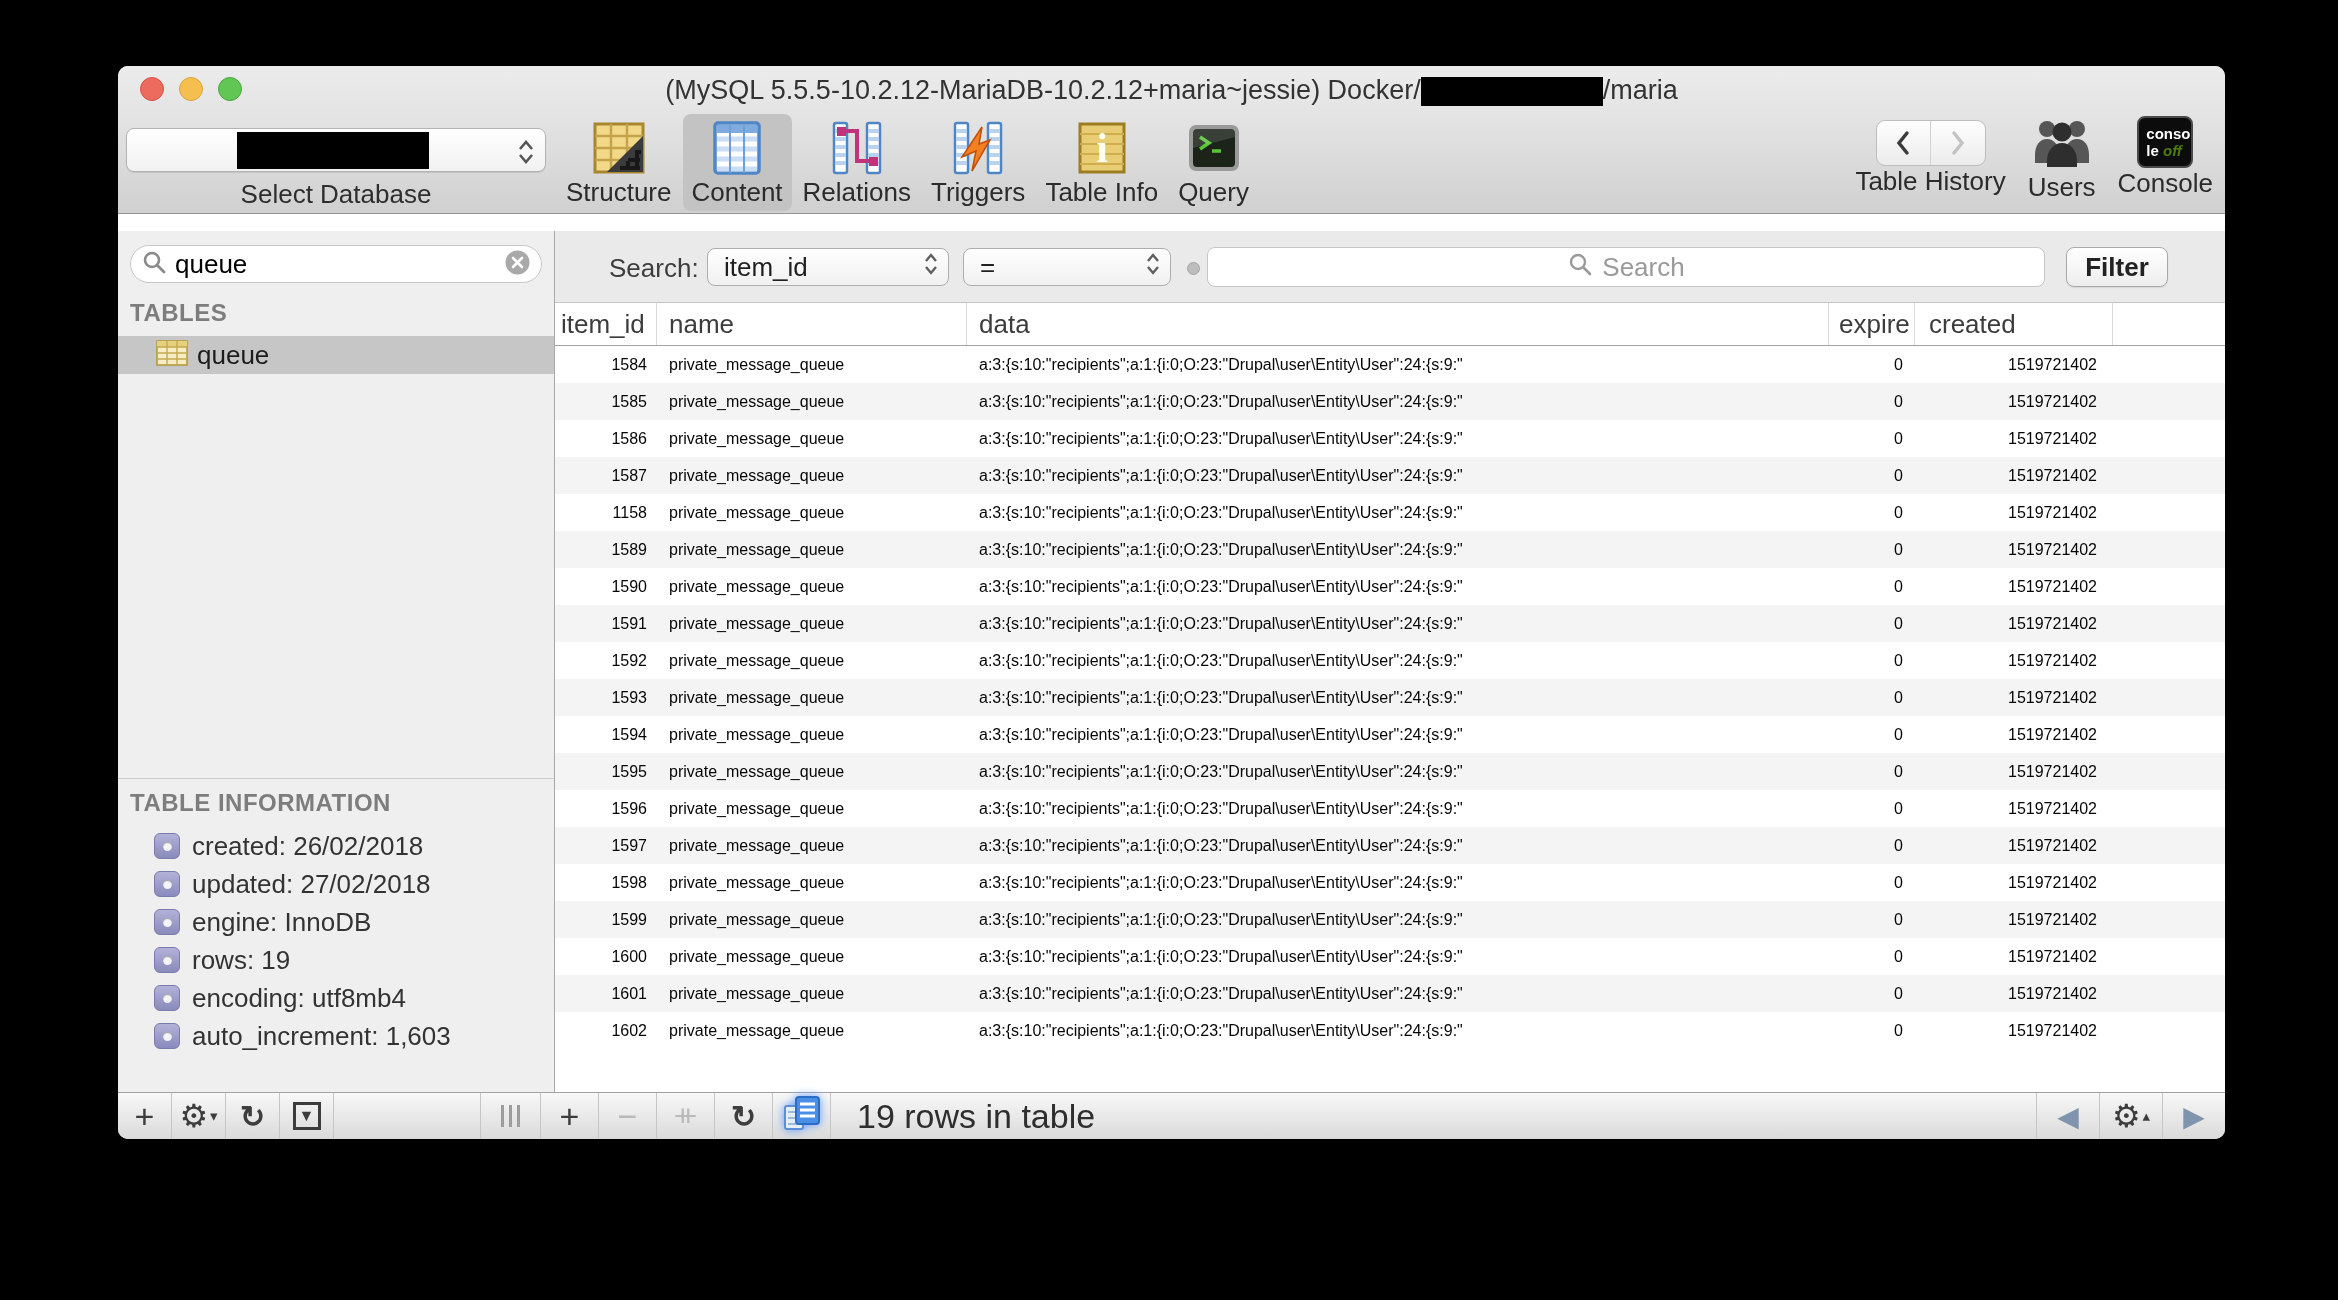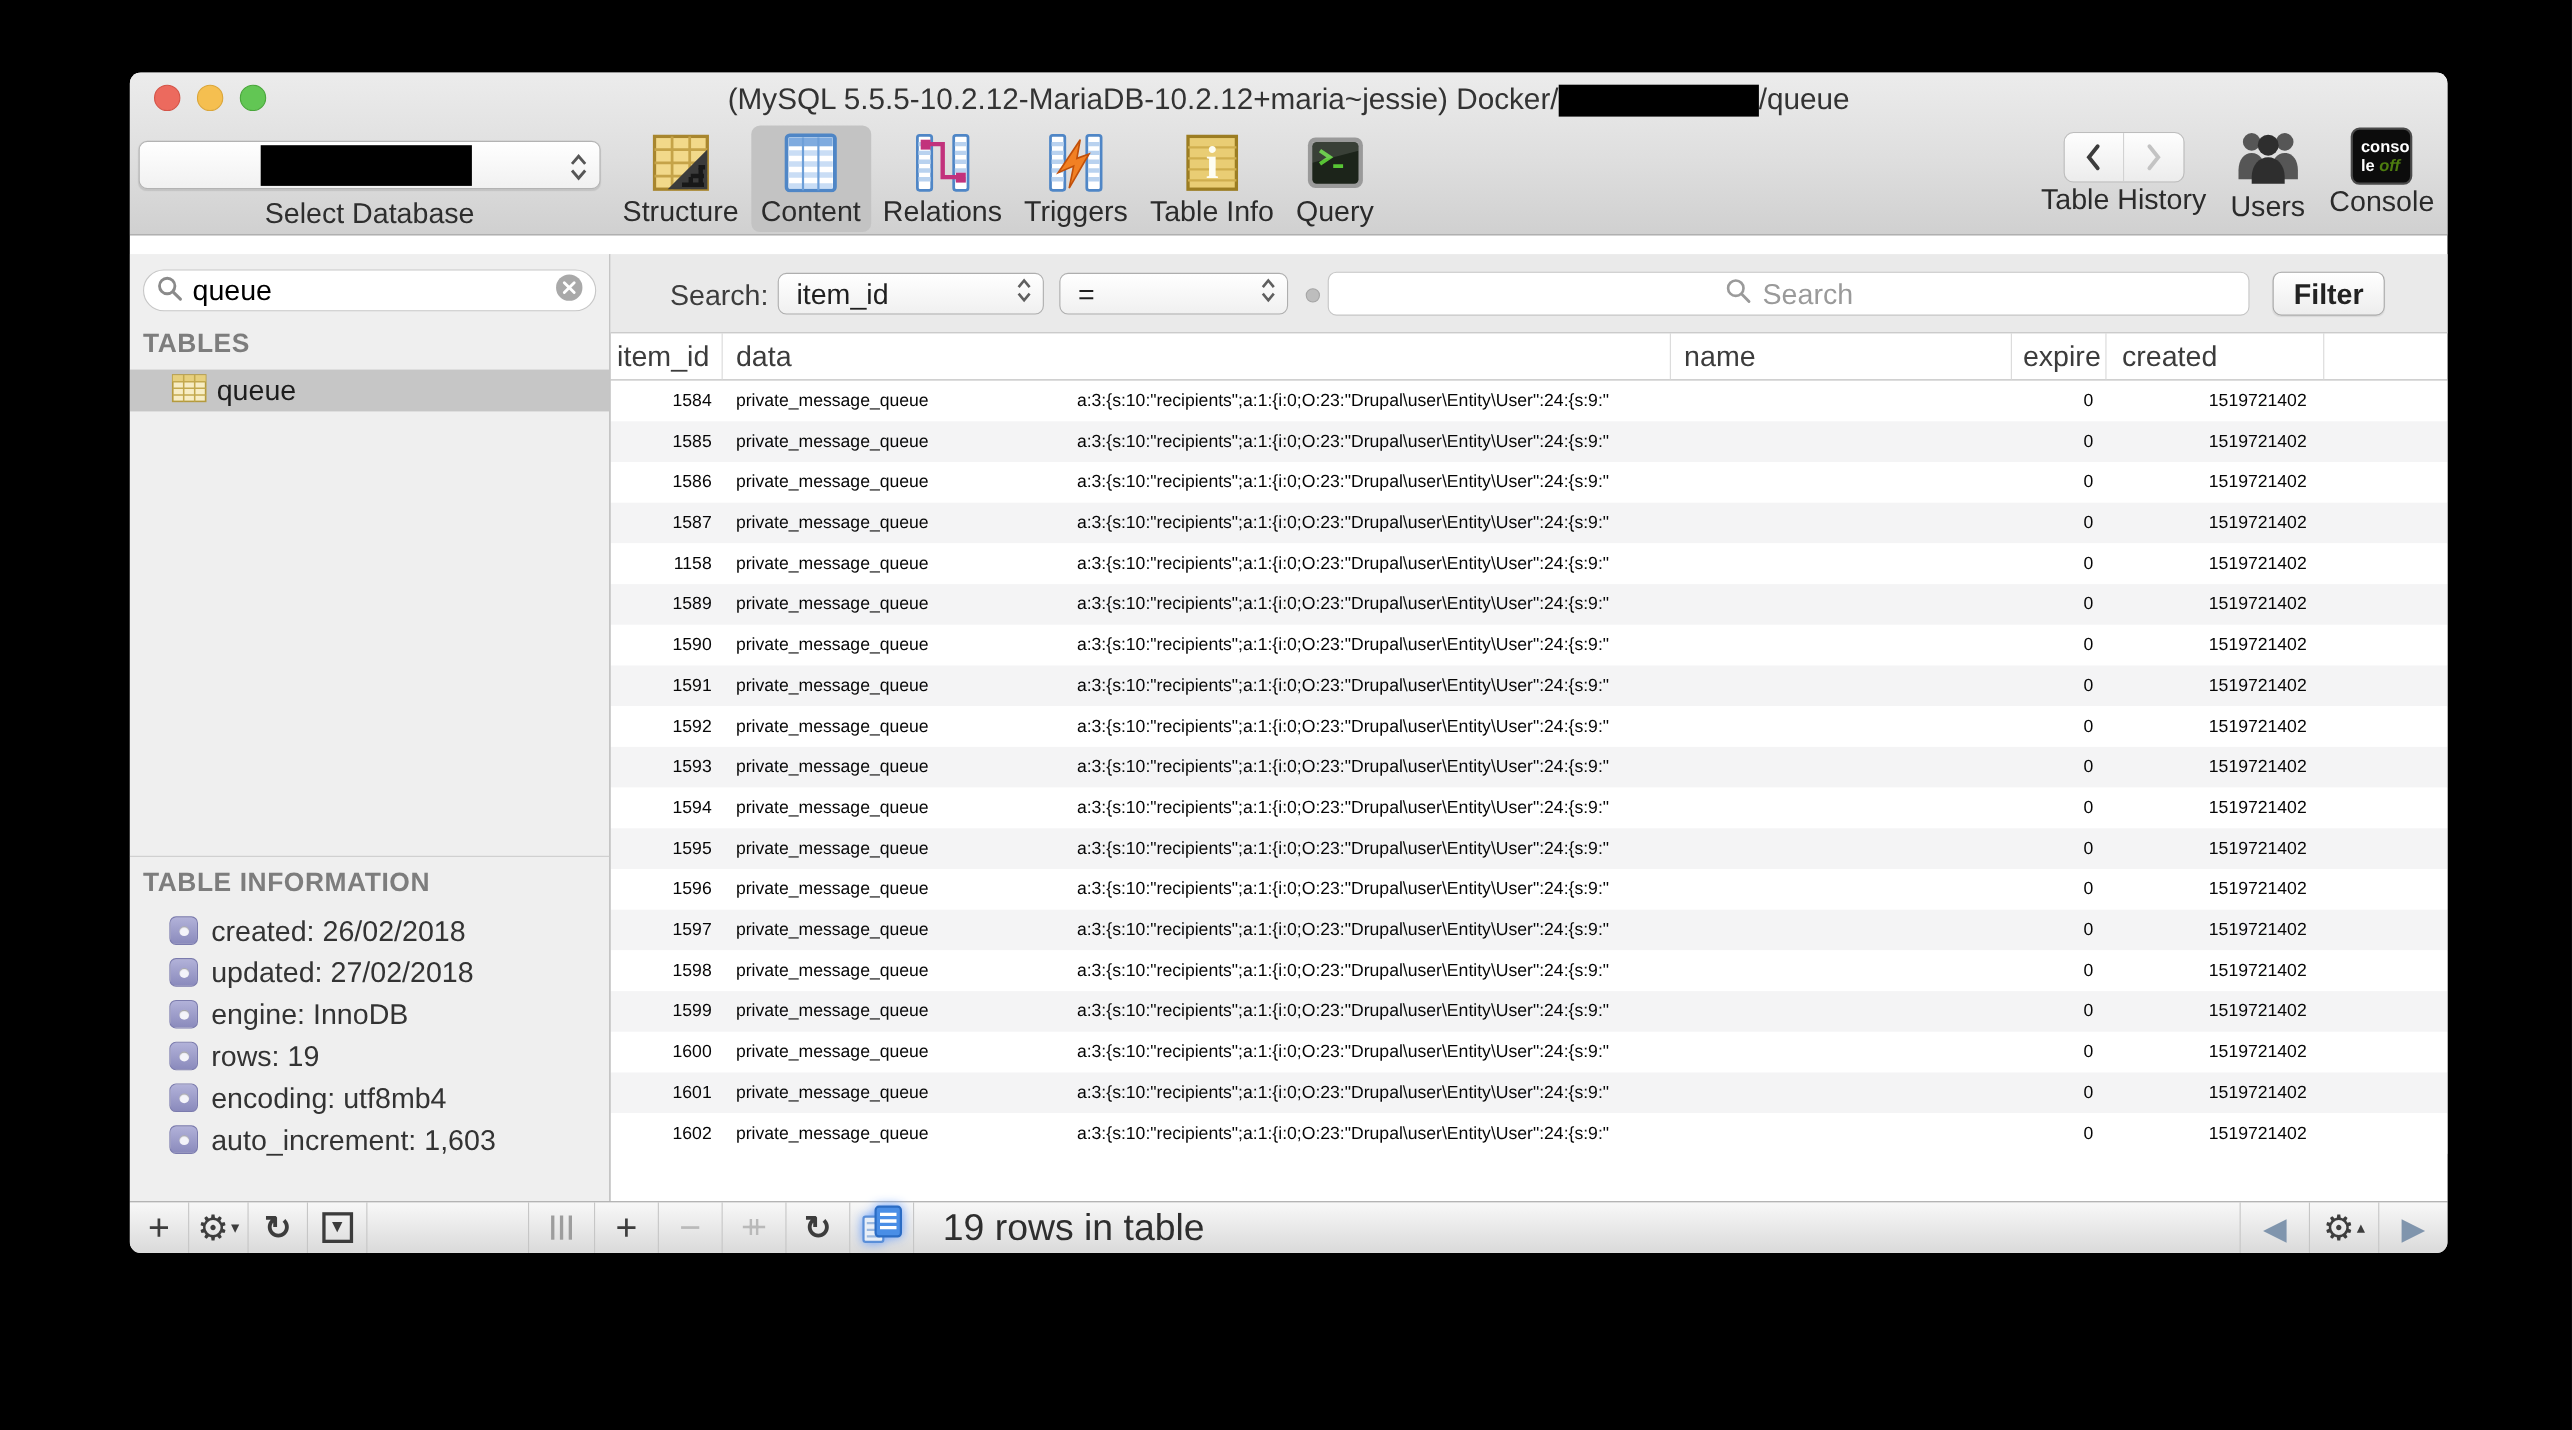--- a/index.html
+++ b/index.html
@@ -124,21 +124,21 @@
 
 <div class="window">
 
   <div class="chrome">
     <div class="titlebar">
       <div class="traffic">
         <span class="light red"></span>
         <span class="light yellow"></span>
         <span class="light green"></span>
       </div>
-      <div class="title"><span>(MySQL 5.5.5-10.2.12-MariaDB-10.2.12+maria~jessie) Docker/</span><span class="redact-title"></span><span>/queue</span></div>
+      <div class="title"><span>(MySQL 5.5.5-10.2.12-MariaDB-10.2.12+maria~jessie) Docker/</span><span class="redact-title"></span><span>/maria</span></div>
     </div>
 
     <div class="toolbar">
 
       <div class="select-db">
         <div class="popup-lg">
           <span class="redact-db"></span>
           <span class="stepper">
             <svg width="22" height="30" viewBox="0 0 22 30">
                 <path d="M5 12 L11 5 L17 12" fill="none" stroke="#565656" stroke-width="2.6"></path>
@@ -359,22 +359,22 @@
                 <path d="M16.5 16.5 L23 23" stroke="#9a9a9a" stroke-width="2.6" stroke-linecap="round"></path>
               </svg>
           </span>
           <span>Search</span>
         </div>
         <div class="filter-btn">Filter</div>
       </div>
 
       <div class="grid-head">
         <div class="hc h-id">item_id</div>
+        <div class="hc h-name">name</div>
         <div class="hc h-data">data</div>
-        <div class="hc h-name">name</div>
         <div class="hc h-exp">expire</div>
         <div class="hc h-cre">created</div>
         <div class="hc h-fill"></div>
       </div>
 
       <div class="grid-body">
           <div class="row">
     <div class="bc b-id">1584</div>
     <div class="bc b-name">private_message_queue</div>
     <div class="bc b-data">a:3:{s:10:"recipients";a:1:{i:0;O:23:"Drupal\user\Entity\User":24:{s:9:"</div>

